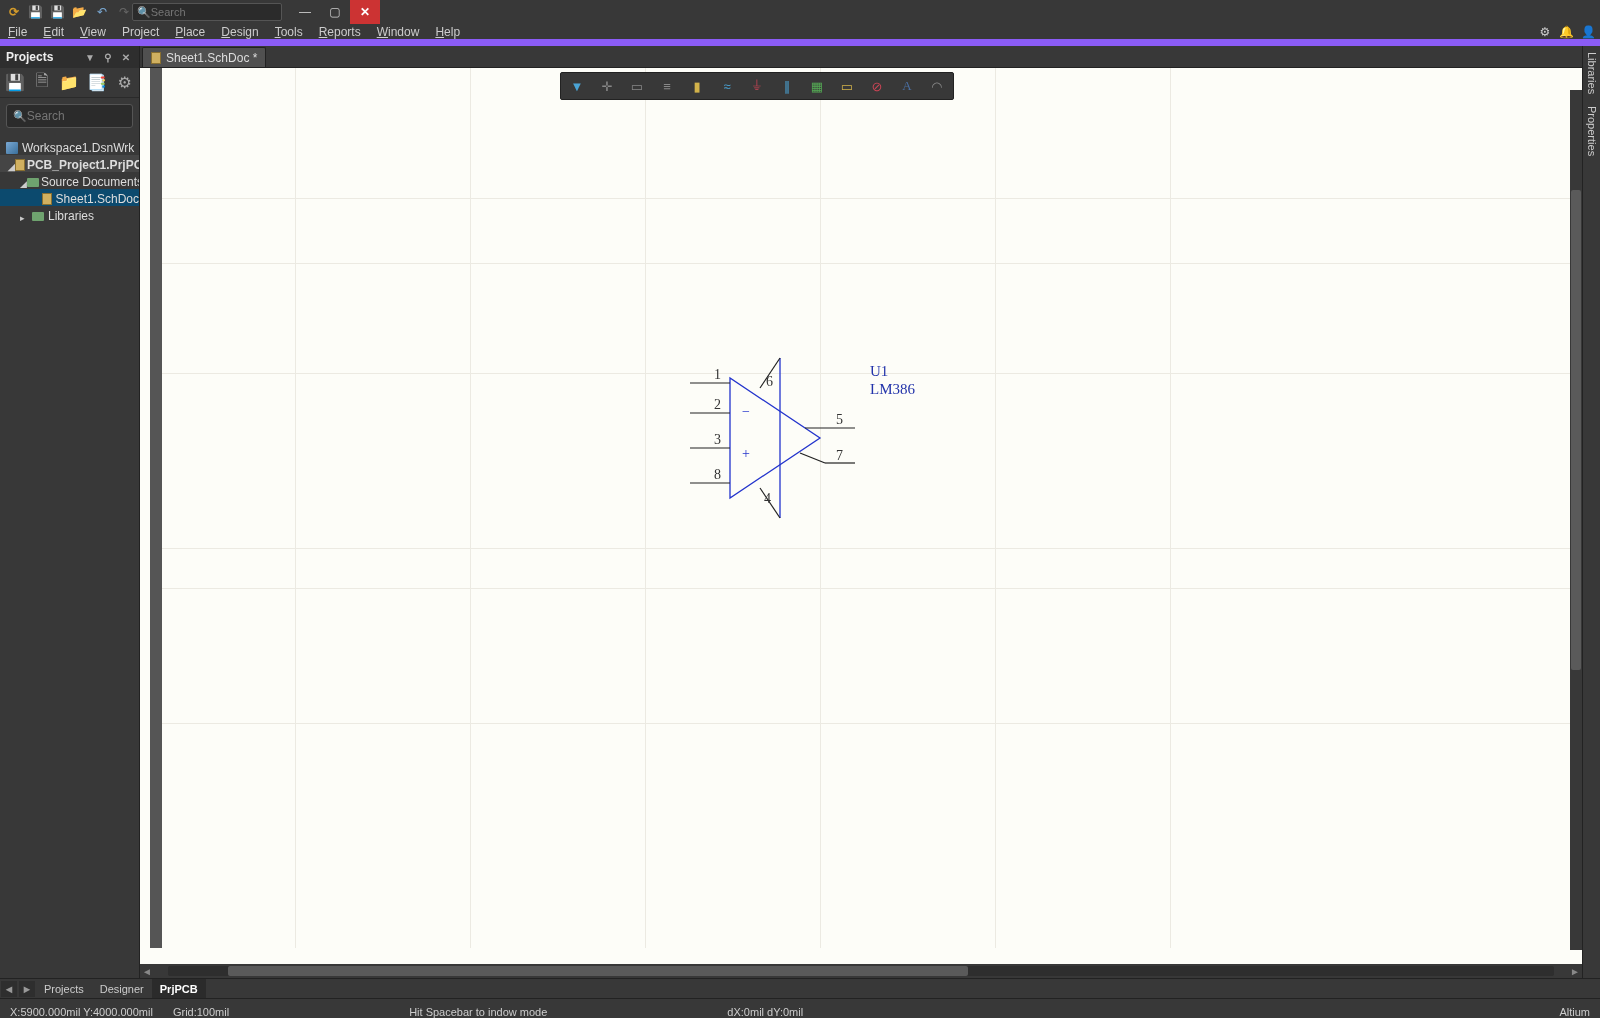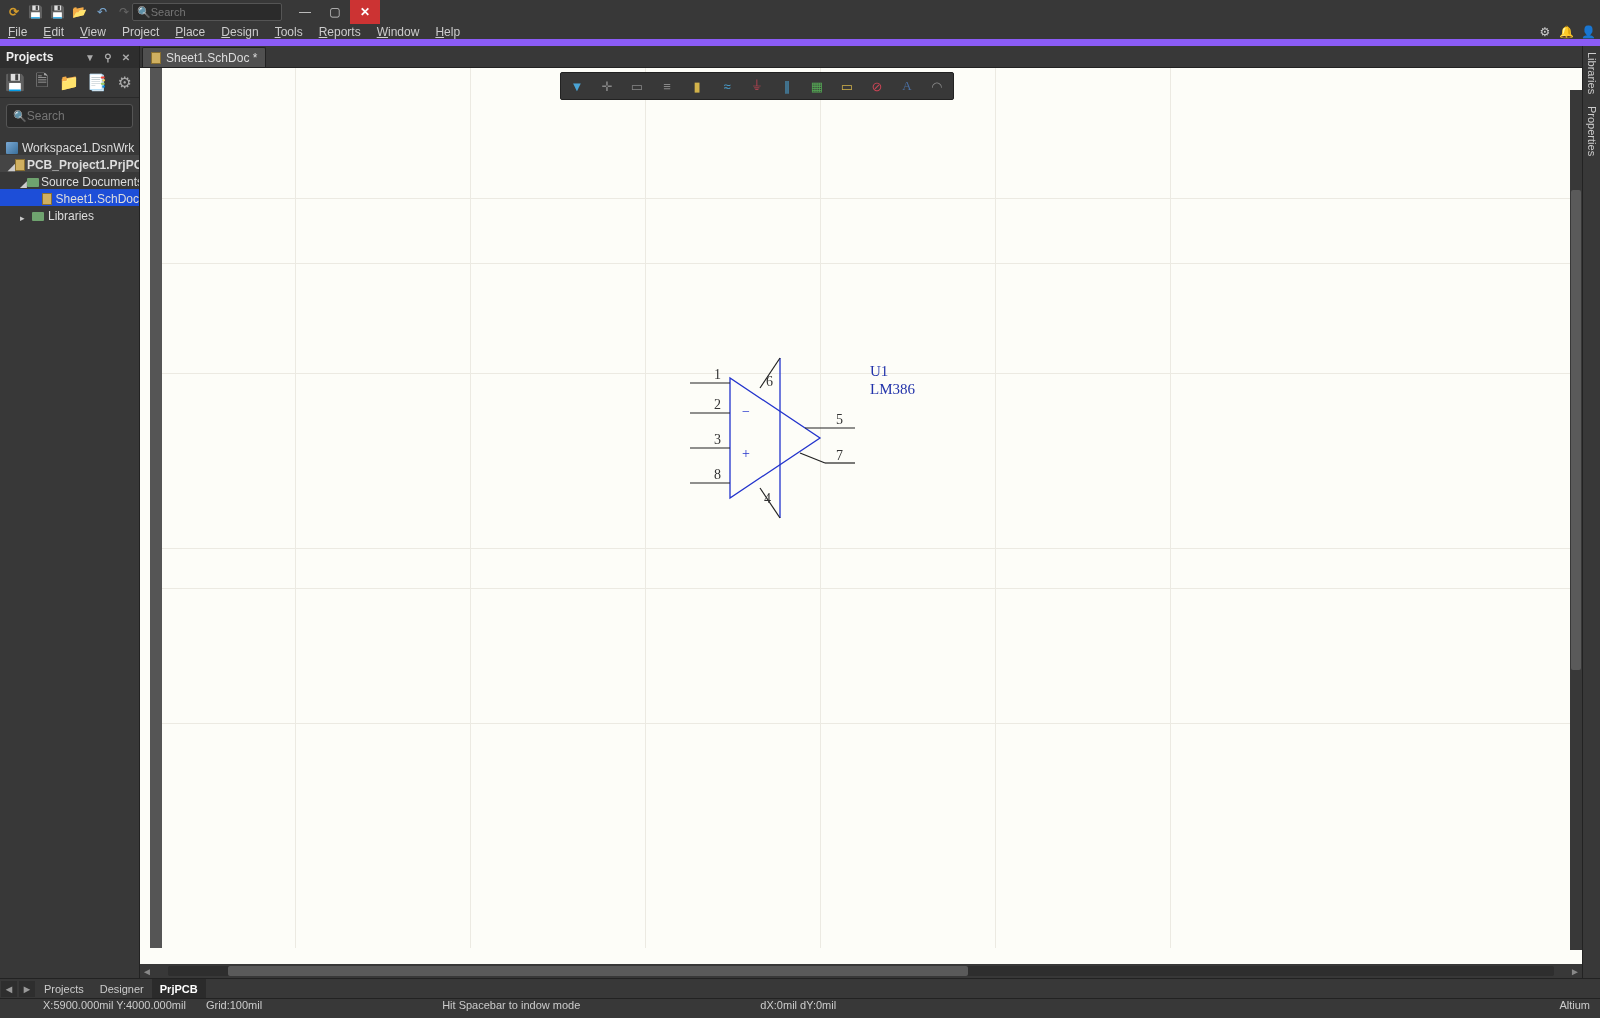--- a/index.html
+++ b/index.html
@@ -29,21 +29,21 @@
 .projects { width: 140px; background: #383838; border-right: 1px solid #222; display:flex; flex-direction:column; }
 .projects-header { height: 22px; background: #2e2e2e; display:flex; align-items:center; padding:0 6px; font-size:12px; font-weight:bold; }
 .projects-header .ph-title { flex:1; color:#eee; }
 .projects-header .ph-ico { width:14px; height:14px; margin-left:4px; color:#aaa; font-size:10px; display:flex; align-items:center; justify-content:center; }
 .projects-toolbar { height: 30px; background:#383838; display:flex; align-items:center; gap:10px; padding:0 6px; border-bottom:1px solid #2a2a2a; }
 .projects-toolbar .pt-btn { width:18px; height:18px; display:flex; align-items:center; justify-content:center; color:#aaa; }
 .projects-search { margin:6px; height:24px; background:#2b2b2b; border:1px solid #555; border-radius:3px; display:flex; align-items:center; padding:0 6px; }
 .projects-search input { flex:1; background:transparent; border:none; outline:none; color:#ccc; font-size:12px; }
 .tree { flex:1; font-size:12px; padding:4px 0; overflow:hidden; }
 .tree-row { height:17px; display:flex; align-items:flex-end; white-space:nowrap; padding-left:4px; color:#ddd; }
-.tree-row.selected { background:#1d4ed8; }
+.tree-row.selected { background:#0c4a6e; }
 .tree-row.bold { font-weight:bold; }
 .tree-row .twisty { width:10px; font-size:9px; color:#ccc; }
 .tree-row .ticon { width:16px; height:14px; margin-right:2px; display:flex; align-items:center; justify-content:center; }
 .folder-ico { width:12px; height:9px; background:#c4a557; border-radius:1px; position:relative; }
 .folder-ico.green { background:#6fa36f; }
 .doc-ico { width:10px; height:12px; background:#d0b060; border:1px solid #8a7030; }
 .wrk-ico { width:12px; height:12px; background:linear-gradient(135deg,#7aa9d4,#3a6f9a); border-radius:1px; }
 
 
 .docarea { flex:1; display:flex; flex-direction:column; position:relative; background:#555; }
@@ -78,21 +78,21 @@
 .rightpanels { width:18px; background:#383838; border-left:1px solid #222; display:flex; flex-direction:column; align-items:center; }
 .vlabel { writing-mode:vertical-rl; font-size:11px; color:#ccc; padding:6px 0; }
 
 
 .bottom-tabs { height:20px; background:#383838; border-top:1px solid #222; display:flex; align-items:center; font-size:11px; }
 .bottom-tabs .bt-arrow { width:16px; height:16px; display:flex; align-items:center; justify-content:center; color:#999; background:#2e2e2e; margin:0 1px; }
 .bottom-tabs .bt-item { padding:0 8px; color:#ccc; height:100%; display:flex; align-items:center; }
 .bottom-tabs .bt-item.active { background:#2b2b2b; font-weight:bold; color:#fff; }
 
 
-.statusbar { height:20px; background:#383838; border-top:1px solid #222; display:flex; align-items:flex-start; font-size:11px; color:#ccc;padding-left:33px; }
+.statusbar { height:20px; background:#383838; border-top:1px solid #222; display:flex; align-items:flex-end; font-size:11px; color:#ccc; }
 .statusbar .sb-cell { padding:0 10px; }
 .statusbar .sb-right { margin-left:auto; padding:0 10px; }
 </style>
 </head>
 <body>
 
 <div class="titlebar">
   <div class="tb-left">
     <span class="tb-icon" style="color:#d29a2b;font-weight:bold;">⟳</span>
     <span class="tb-icon">💾</span>

